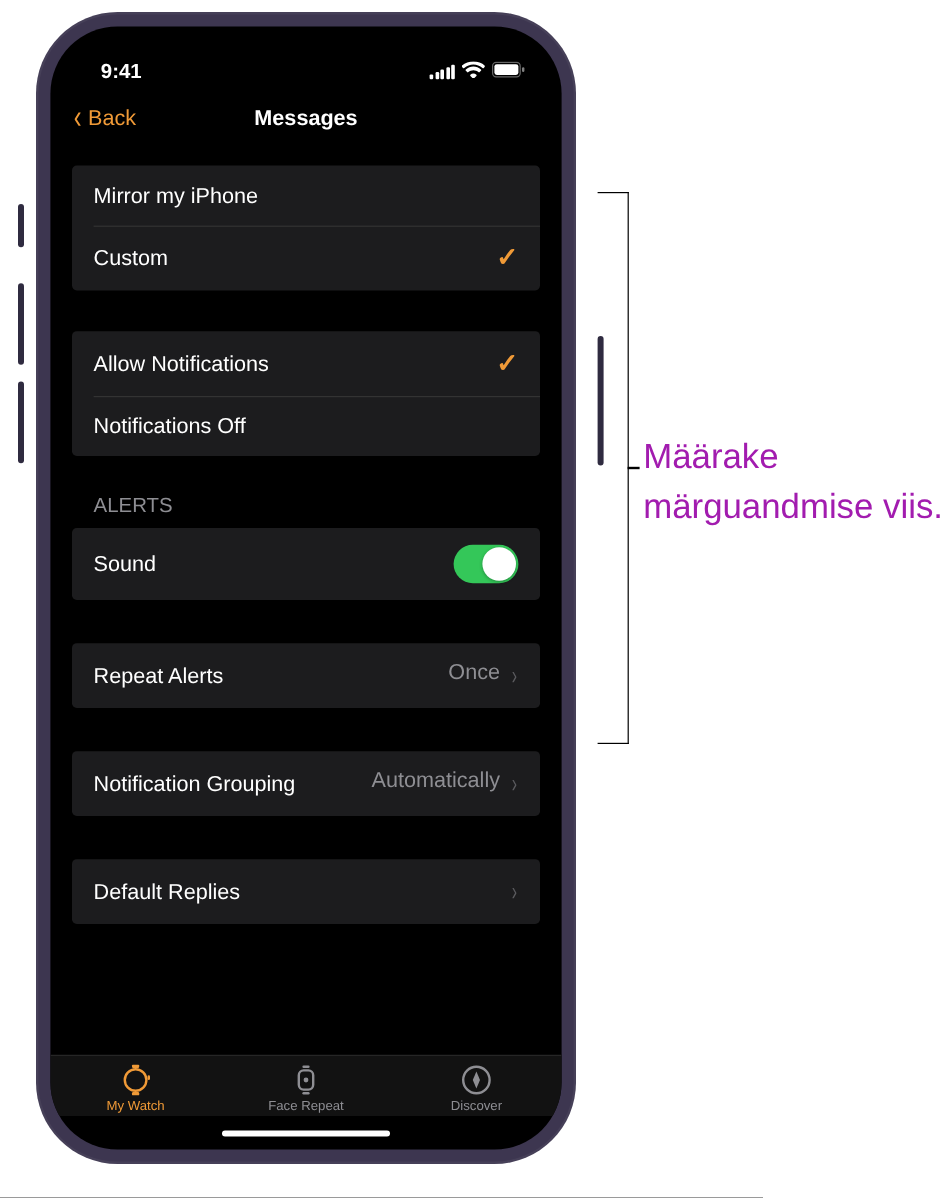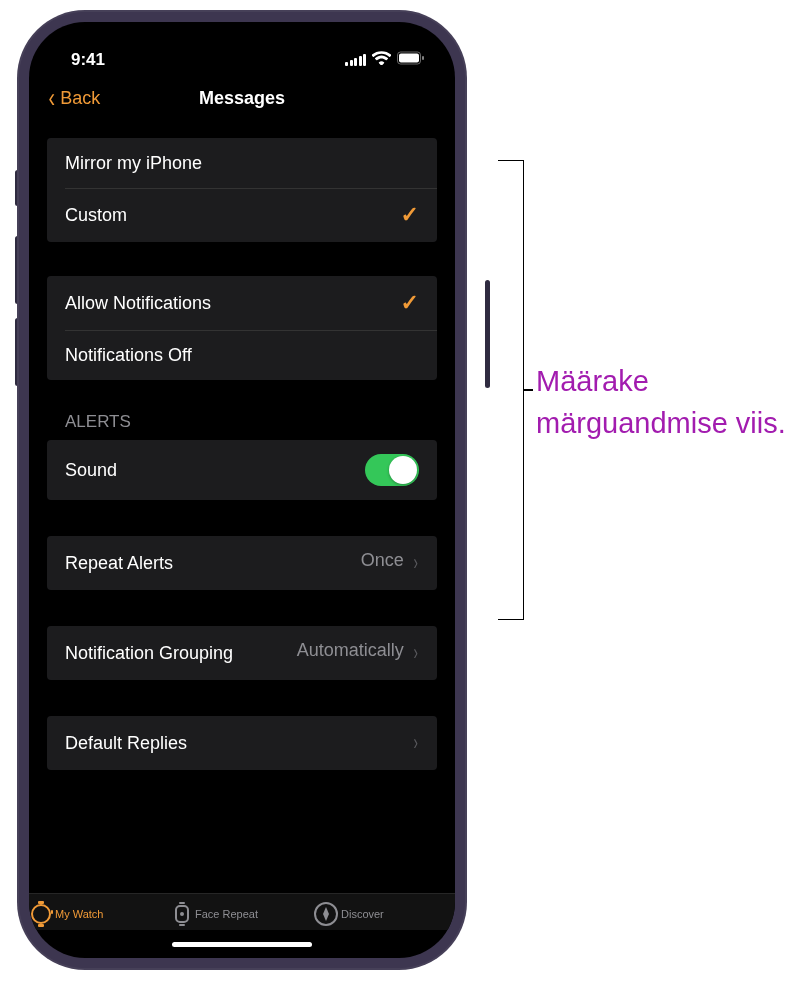--- a/index.html
+++ b/index.html
@@ -5,21 +5,21 @@
     * { margin: 0; padding: 0; box-sizing: border-box; }
     body {
       font-family: -apple-system, BlinkMacSystemFont, "Segoe UI", Helvetica, Arial, sans-serif;
       background: #fff;
       width: 787px;
       height: 998px;
       position: relative;
     }
     .phone-frame {
       position: absolute;
-      left: 17px;
+      left: 30px;
       top: 10px;
       width: 450px;
       height: 960px;
       background: #3d3650;
       border-radius: 68px;
       padding: 12px;
       box-shadow: inset 0 0 0 2px rgba(255,255,255,0.05);
     }
     .phone-screen {
       width: 100%;
@@ -124,21 +124,21 @@
     .row-right { display: flex; align-items: flex-start; gap: 8px; }
     .row-value { color: #8e8e93; font-size: 18px; }
     .chevron-right { color: #5a5a5e; font-size: 22px; transform: scaleX(0.6); }
     .tab-bar {
       display: flex;
       border-top: 1px solid #262626;
       background: rgba(20,20,20,0.92);
       padding: 6px 0 2px;
     }
     .tab {
-      flex: 1; display: flex; align-items: center;
+      flex: 1; display: flex; flex-direction: column; align-items: center;
       gap: 2px; color: #8e8e93; font-size: 11px; cursor: pointer;
     }
     .tab.active { color: #f09a37; }
     .tab-icon { height: 28px; display:flex; align-items:center; justify-content:center; }
     .home-indicator {
       height: 28px; display: flex; align-items: center; justify-content: center;
     }
     .home-indicator span {
       width: 140px; height: 5px; background: #fff; border-radius: 3px;
     }

